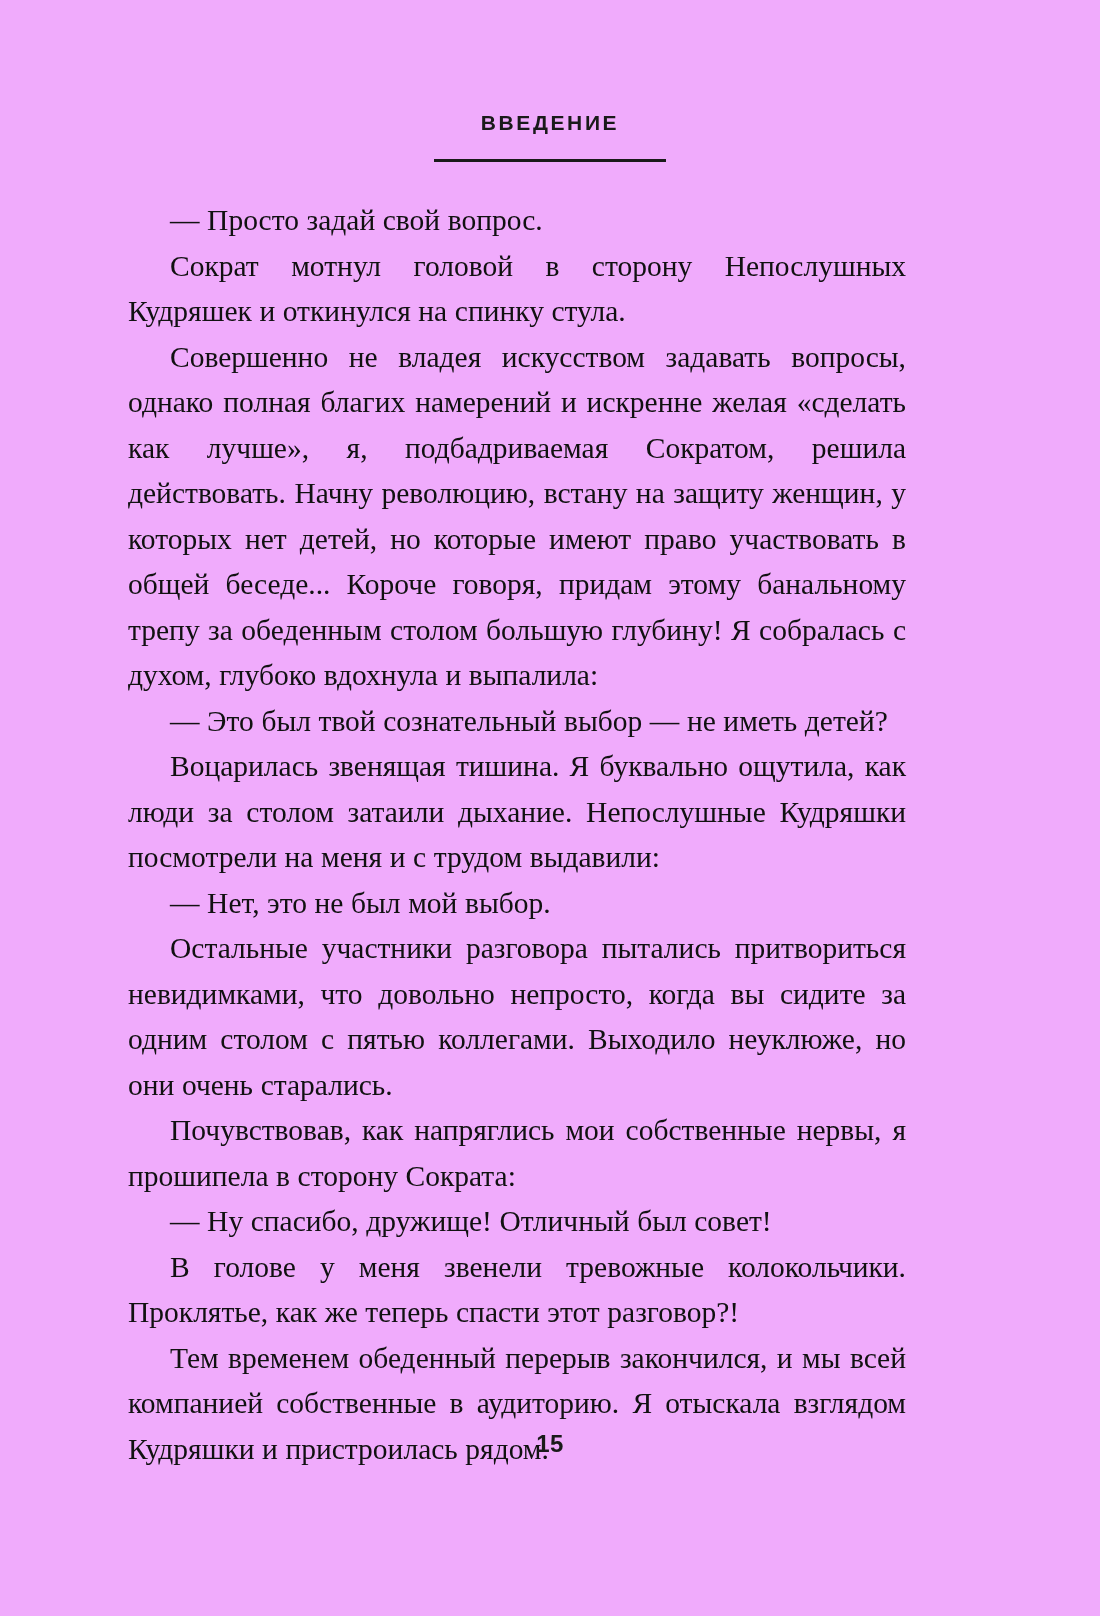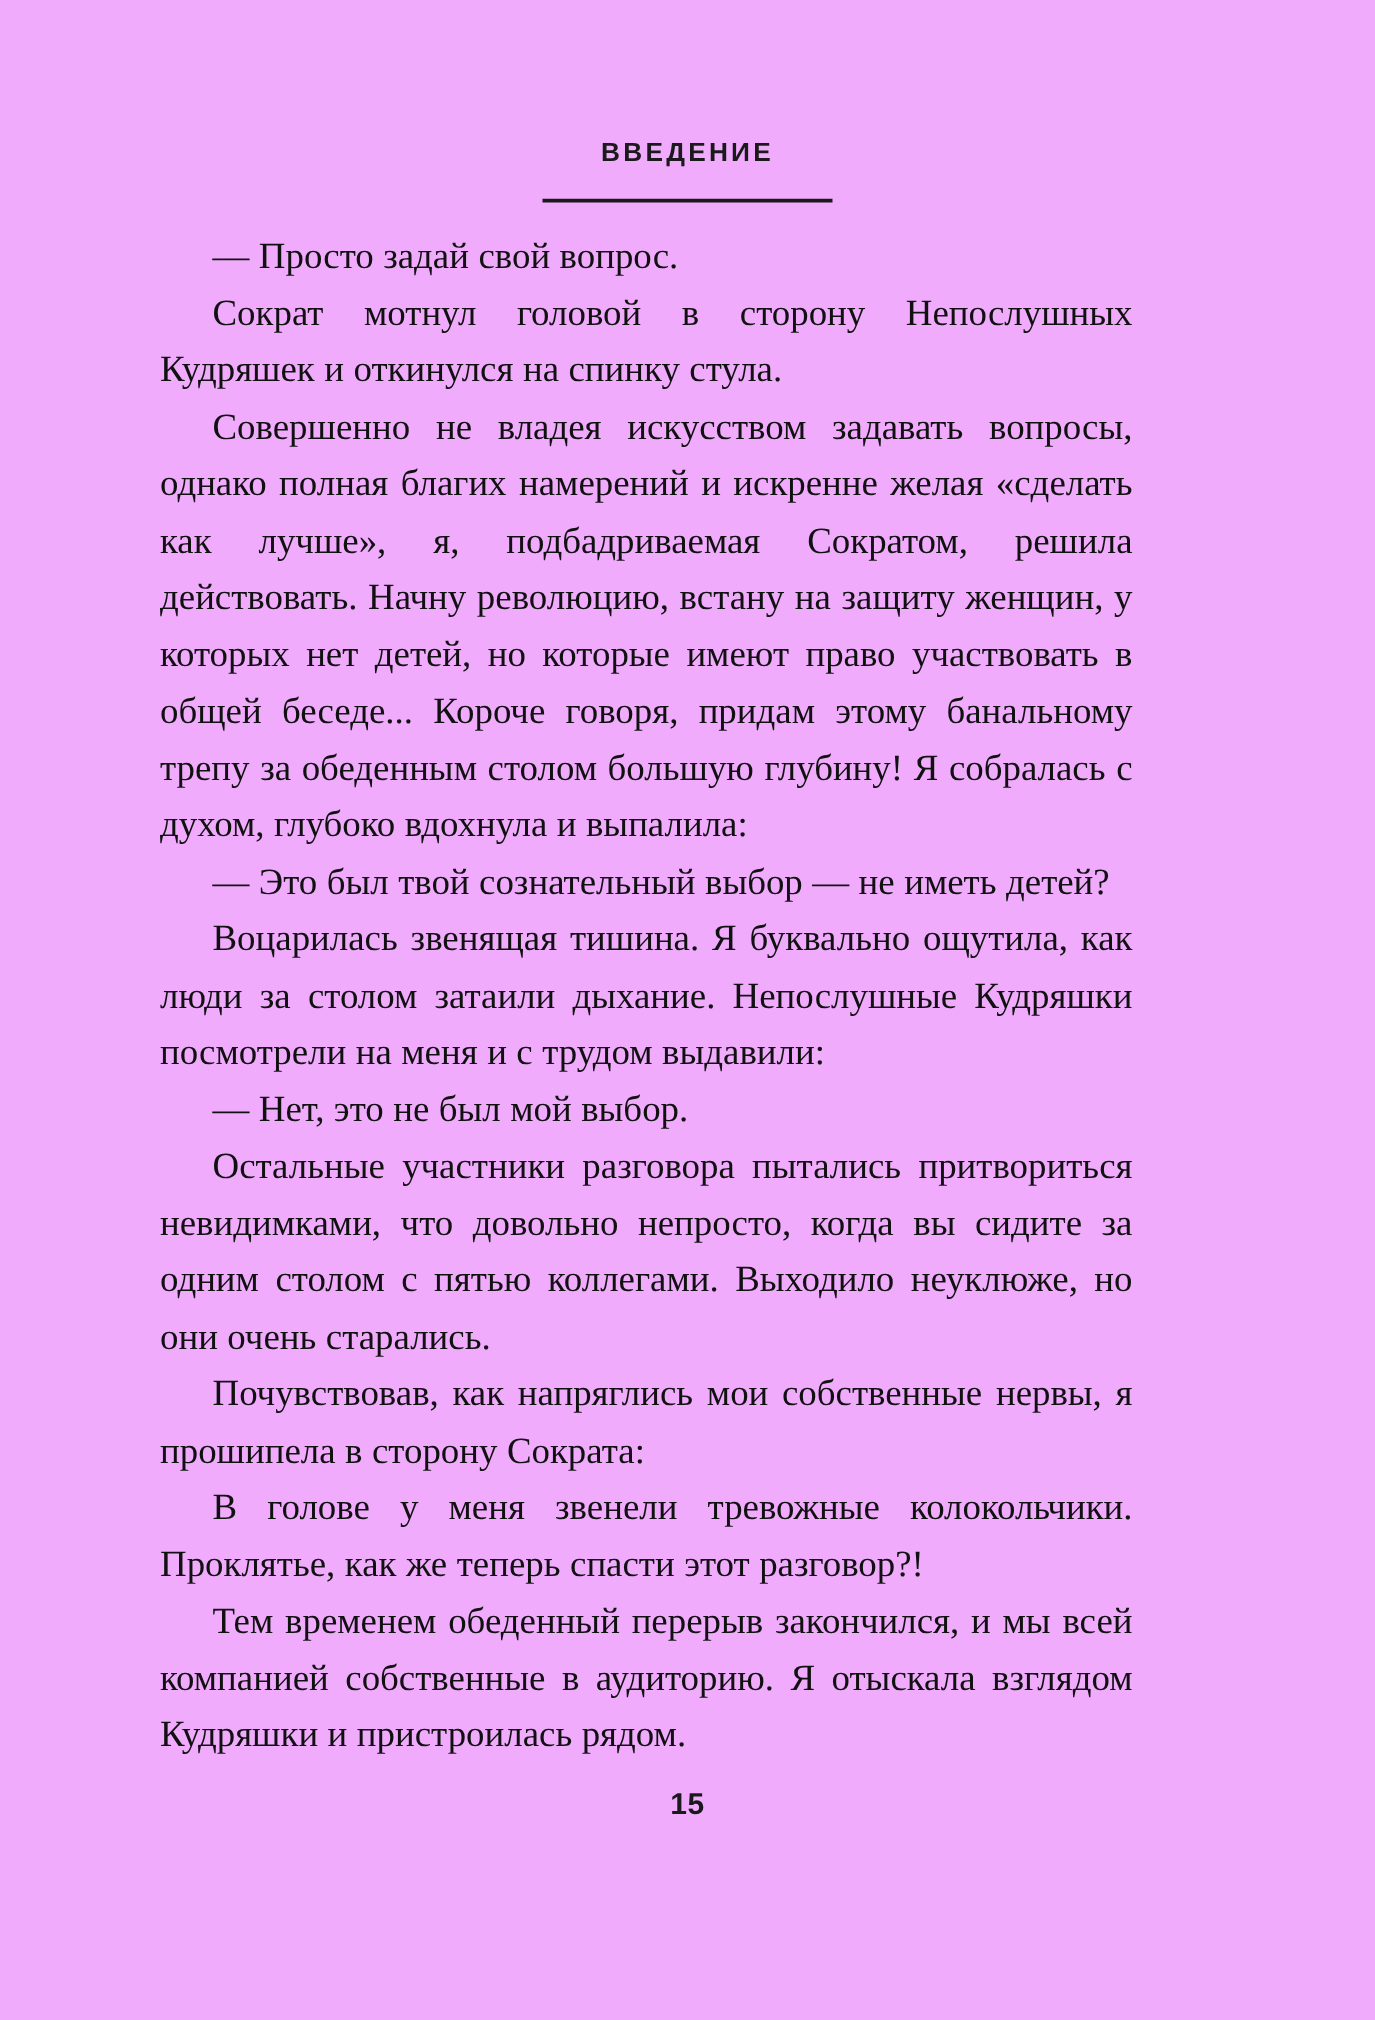--- a/index.html
+++ b/index.html
@@ -40,21 +40,21 @@
     width: 232px;
     height: 0;
     border-top: 3px solid #1a1a1a;
     margin: 26px auto 0 auto;
   }
 
   
   .text-column {
     position: absolute;
     left: 128px;
-    top: 183px;
+    top: 198px;
     width: 778px;
   }
   .para {
     font-family: "Liberation Serif", "DejaVu Serif", serif;
     font-size: 29.5px;
     line-height: 45.5px;
     color: #111111;
     text-align: justify;
     text-justify: inter-word;
     margin: 0;
@@ -104,20 +104,21 @@
     <p class="para">— Это был твой сознательный выбор — не иметь детей?</p>
 
     <p class="para">Воцарилась звенящая тишина. Я буквально ощутила, как люди за столом затаили дыхание. Непослушные Кудряшки посмотрели на меня и с трудом выдавили:</p>
 
     <p class="para">— Нет, это не был мой выбор.</p>
 
     <p class="para">Остальные участники разговора пытались притвориться невидимками, что довольно непросто, когда вы сидите за одним столом с пятью коллегами. Выходило неуклюже, но они очень старались.</p>
 
     <p class="para">Почувствовав, как напряглись мои собственные нервы, я прошипела в сторону Сократа:</p>
 
+    <p class="para">— Ну спасибо, дружище! Отличный был совет!</p>
 
     <p class="para">В голове у меня звенели тревожные колокольчики. Проклятье, как же теперь спасти этот разговор?!</p>
 
     <p class="para last-line-left">Тем временем обеденный перерыв закончился, и мы всей компанией собственные в аудиторию. Я отыскала взглядом Кудряшки и пристроилась рядом.</p>
 
   </div>
 
   <div class="folio">
     <span>15</span>
   </div>

